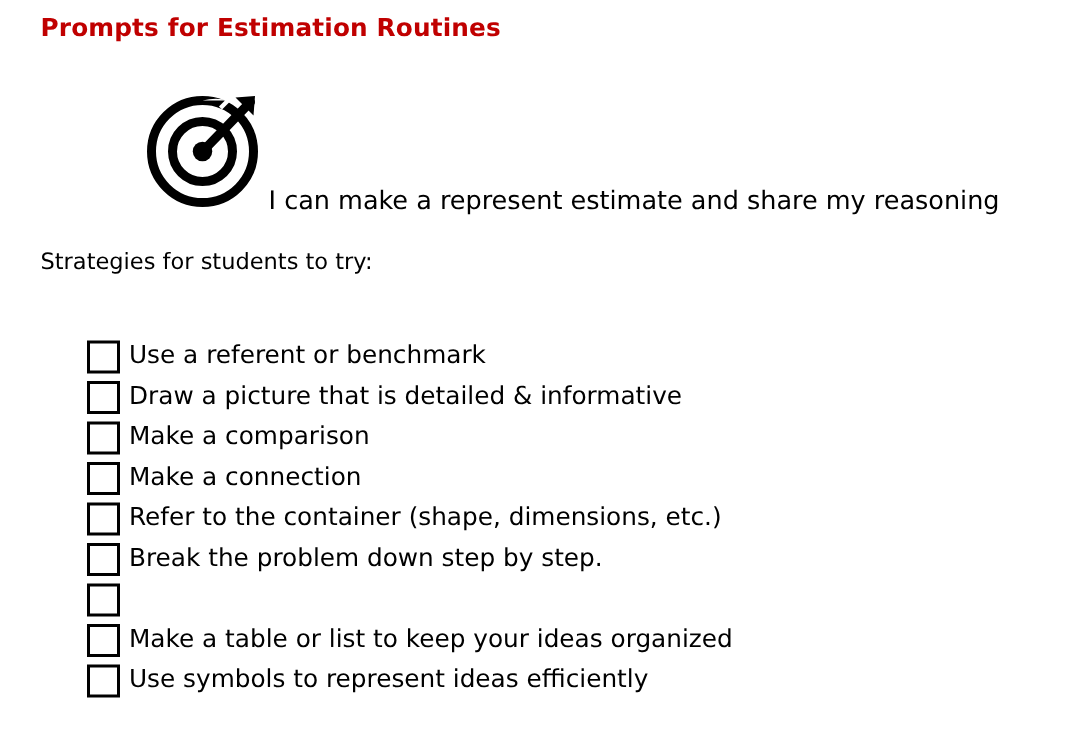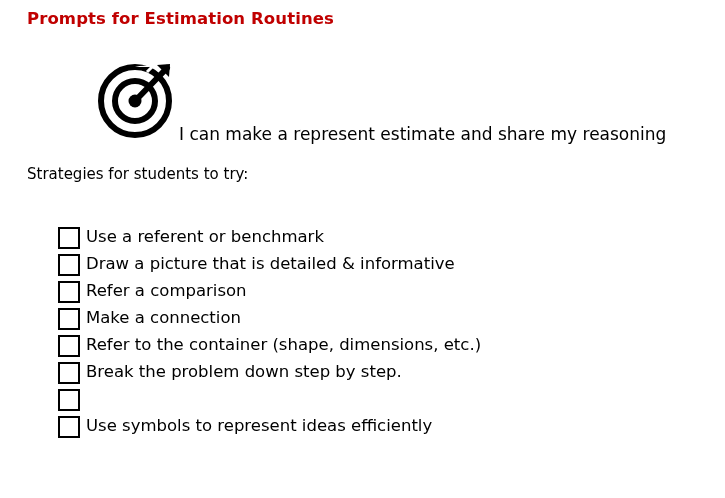--- a/index.html
+++ b/index.html
@@ -109,36 +109,40 @@
     <div class="check-row">
       <span class="checkbox"></span>
       <span class="check-label">Use a referent or benchmark</span>
     </div>
     <div class="check-row">
       <span class="checkbox"></span>
       <span class="check-label">Draw a picture that is detailed &amp; informative</span>
     </div>
     <div class="check-row">
       <span class="checkbox"></span>
-      <span class="check-label">Refer a comparison</span>
+      <span class="check-label">Make a comparison</span>
     </div>
     <div class="check-row">
       <span class="checkbox"></span>
       <span class="check-label">Make a connection</span>
     </div>
     <div class="check-row">
       <span class="checkbox"></span>
       <span class="check-label">Refer to the container (shape, dimensions, etc.)</span>
     </div>
     <div class="check-row">
       <span class="checkbox"></span>
       <span class="check-label">Break the problem down step by step.</span>
     </div>
     <div class="check-row">
       <span class="checkbox"></span>
     </div>
     <div class="check-row">
       <span class="checkbox"></span>
+      <span class="check-label">Make a table or list to keep your ideas organized</span>
+    </div>
+    <div class="check-row">
+      <span class="checkbox"></span>
       <span class="check-label">Use symbols to represent ideas efficiently</span>
     </div>
   </div>
 
 </div>
 
 </body></html>

